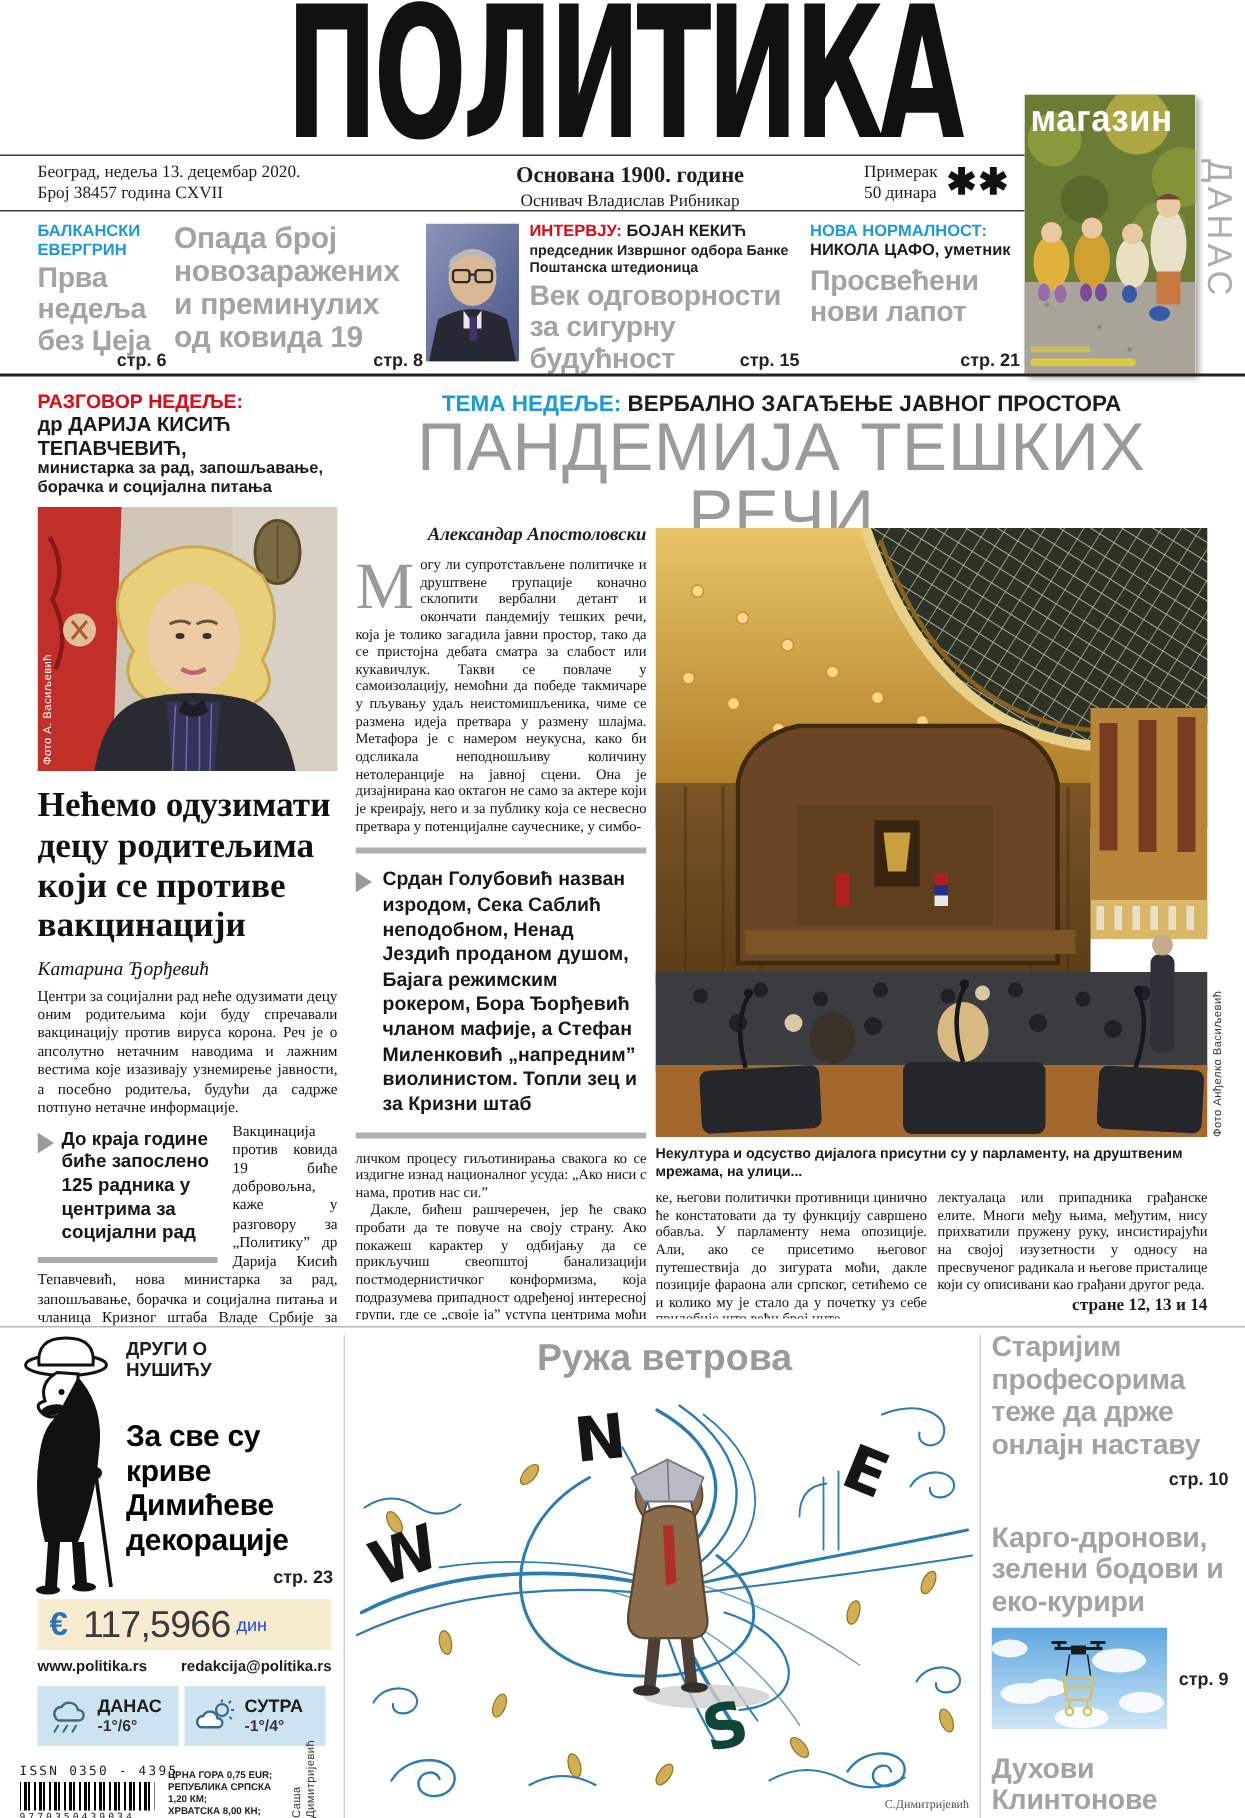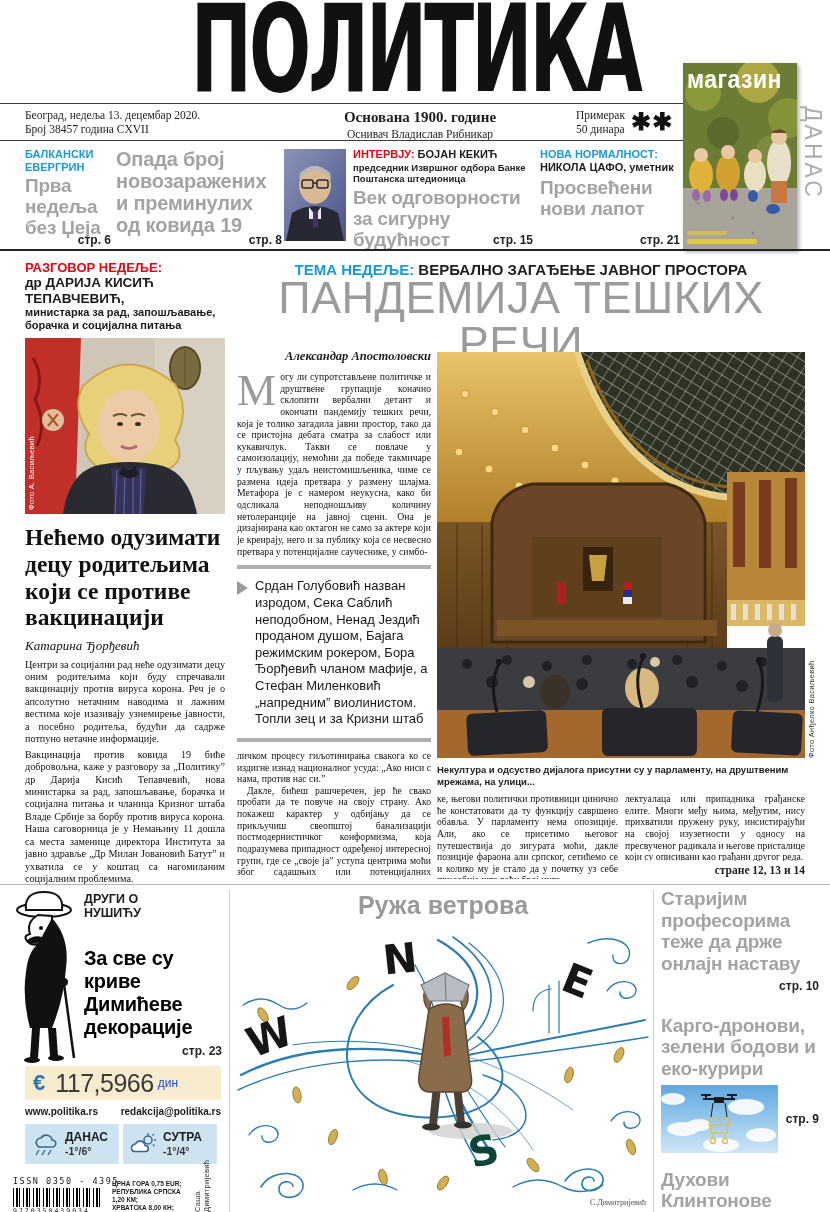--- a/index.html
+++ b/index.html
@@ -63,21 +63,21 @@
                  color:#9b9b9b;font-weight:normal;letter-spacing:.5px;line-height:1.0;}
   .center-col{left:237px;top:349px;width:194px;height:531px;overflow:hidden;}
   .cc-byline{font-family:"Liberation Serif",serif;font-style:italic;font-weight:bold;
              font-size:12.5px;margin-bottom:7px;text-align:right;}
   .cc-body{font-family:"Liberation Serif",serif;font-size:9.7px;line-height:1.2;
            text-align:justify;color:#111;}
   .dropcap{float:left;font-family:"Liberation Serif",serif;font-size:44px;line-height:.82;
            color:#9a9a9a;margin:2px 4px 0 0;font-weight:normal;}
   .cq{position:relative;margin:8px 0;padding:9px 2px 10px 18px;border-top:4px solid #b0b0b0;
       border-bottom:4px solid #b0b0b0;font-family:"Liberation Sans",sans-serif;
-      font-weight:normal;font-size:13px;line-height:1.28;color:#171717;text-align:left;}
+      font-weight:bold;font-size:13px;line-height:1.28;color:#171717;text-align:left;}
   .cq .tri{top:12px;}
   .photo-caption{left:437px;top:764px;width:368px;font-size:9.5px;font-weight:bold;
                  color:#1c1c1c;line-height:1.25;}
   .vcredit{writing-mode:vertical-rl;transform:rotate(180deg);font-size:7.5px;color:#333;
            letter-spacing:.3px;}
   .main-pageref{left:625px;top:864px;width:180px;text-align:right;font-family:"Liberation Serif",serif;
                 font-weight:bold;font-size:11.5px;}
 
   
   .bl-kick{font-size:12.5px;font-weight:bold;line-height:1.15;color:#1c1c1c;}
@@ -249,20 +249,24 @@
         <path d="M 98 128 q 6 8 12 0 l 4 8 q -10 8 -20 0 Z" fill="#1e1e26"></path>
       </svg>
       <div class="vcredit" style="position:absolute;left:2px;bottom:4px;height:80px;color:#fff;">Фото А. Васиљевић</div>
     </div>
     <div class="headline-serif" style="margin-top:10px;">Нећемо одузимати децу родитељима који се противе вакцинацији</div>
     <div class="byline" style="margin:7px 0 5px;">Катарина Ђорђевић</div>
     <div class="body">
       <span>Центри за социјални рад неће одузимати децу оним родитељима који буду спречавали вакцинацију против вируса корона. Реч је о апсолутно нетачним наводима и лажним вестима које изазивају узнемирење јавности, а посебно родитеља, будући да садрже потпуно нетачне информације.</span>
     </div>
     <div class="body" style="margin-top:3px;">
+      <div class="lq">
+        <span class="tri"></span>
+        <span>До краја године биће запослено 125 радника у центрима за социјални рад</span>
+      </div>
       <span>Вакцинација против ковида 19 биће добровољна, каже у разговору за „Политику” др Дарија Кисић Тепавчевић, нова министарка за рад, запошљавање, борачка и социјална питања и чланица Кризног штаба Владе Србије за борбу против вируса корона. Наша саговорница је у Немањину 11 дошла са места заменице директора Института за јавно здравље „Др Милан Јовановић Батут” и ухватила се у коштац са нагомиланим социјалним проблемима.</span>
     </div>
 
   </div>
 
   <div class="abs main-kick">
     <span class="acc-blue">ТЕМА НЕДЕЉЕ:</span><span> ВЕРБАЛНО ЗАГАЂЕЊЕ ЈАВНОГ ПРОСТОРА</span>
   </div>
   <div class="abs main-headline">ПАНДЕМИЈА ТЕШКИХ РЕЧИ</div>
 

